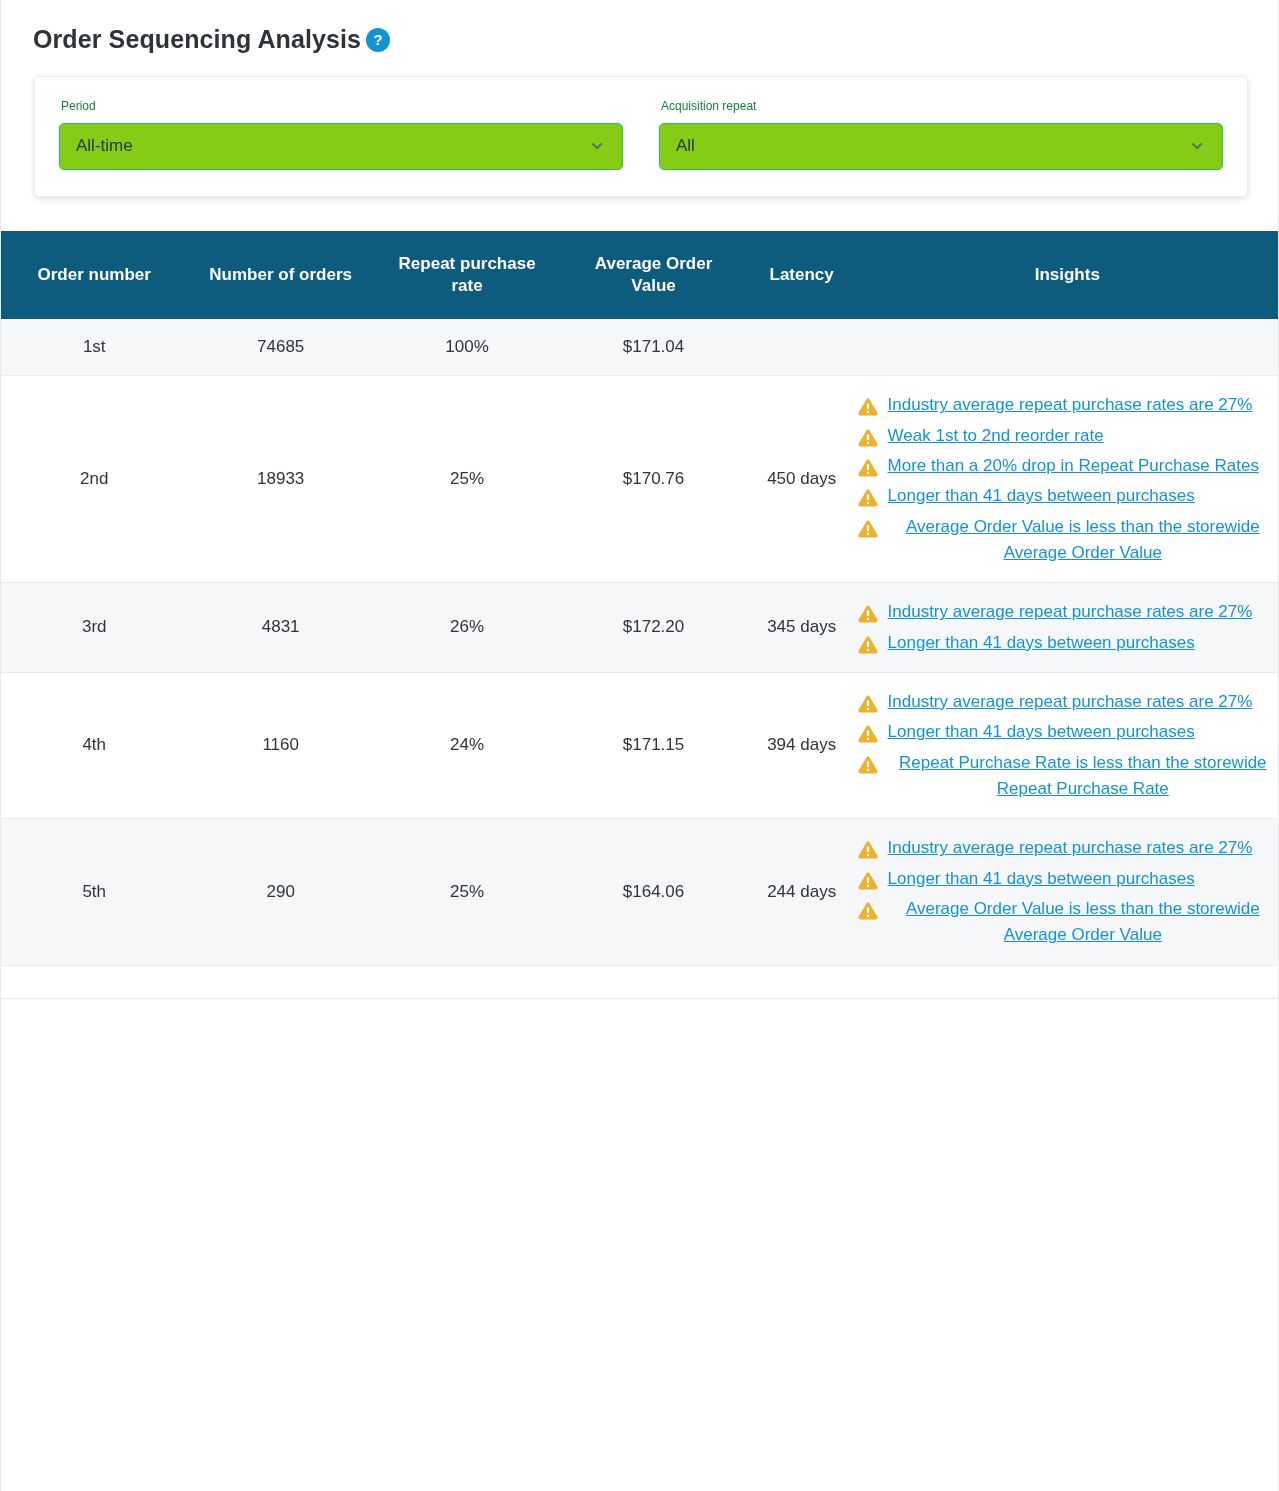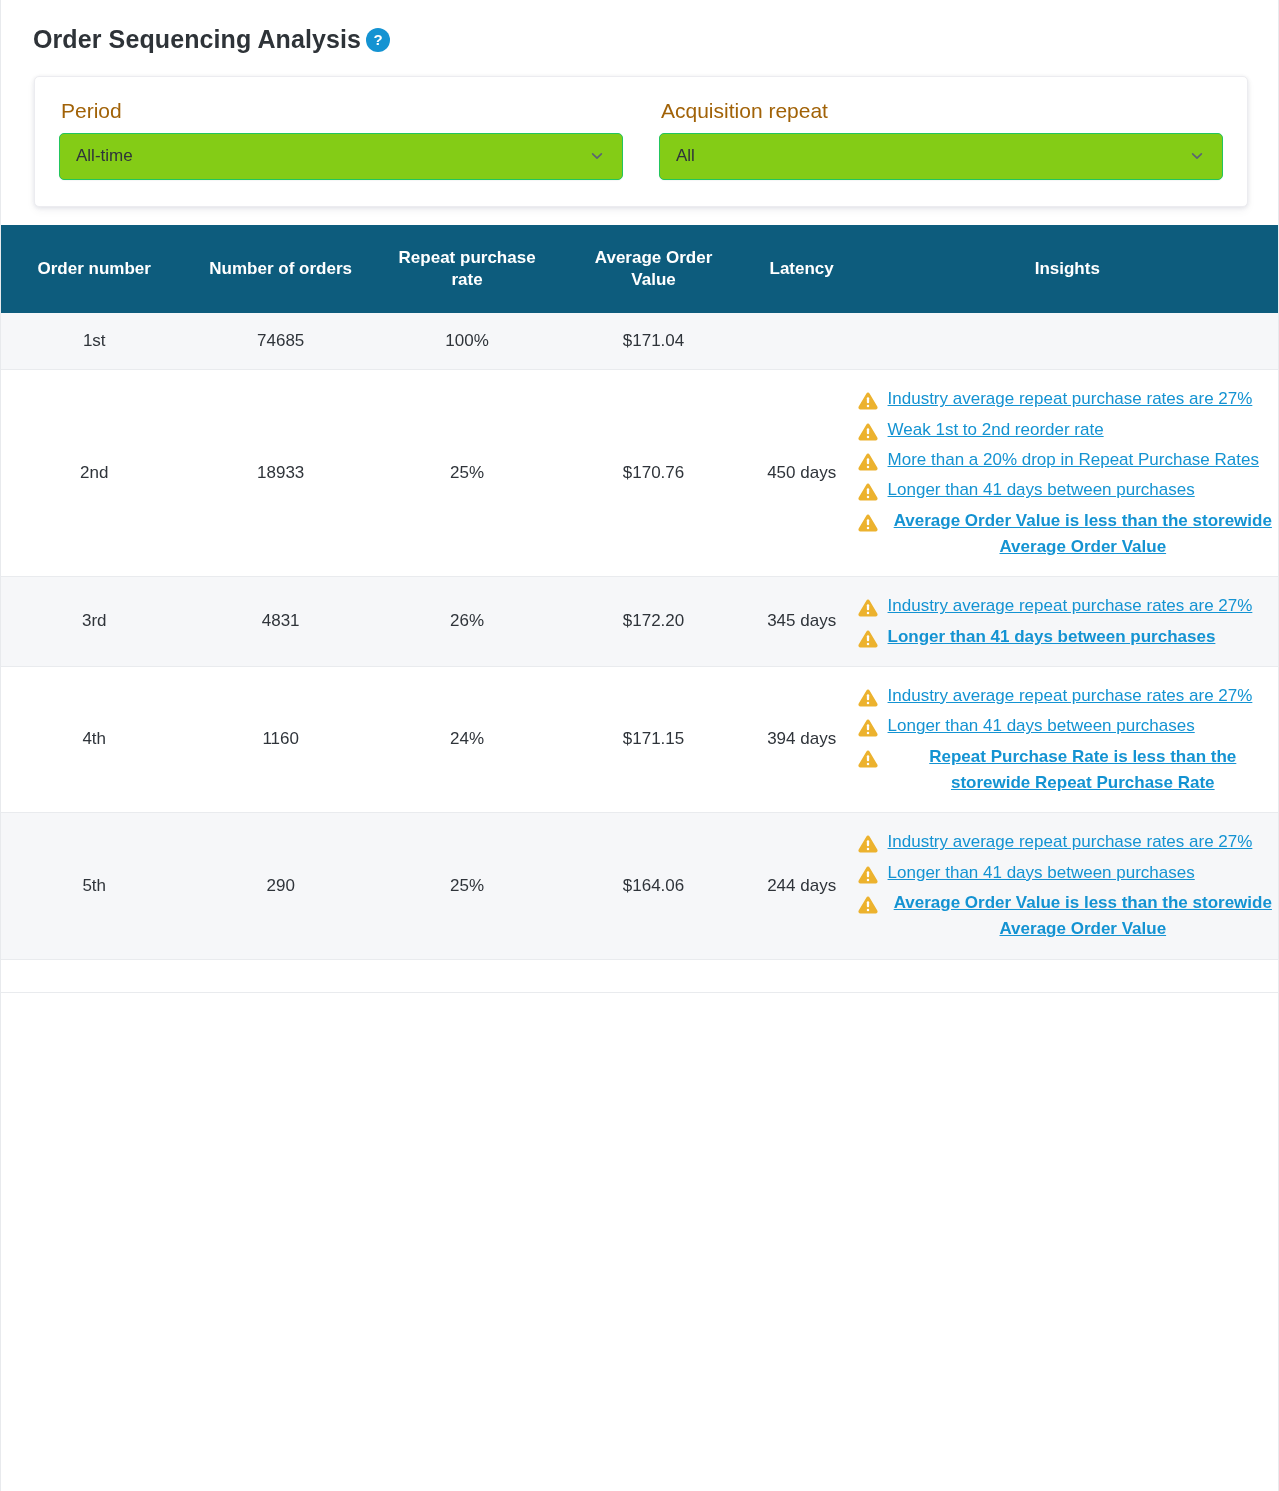--- a/index.html
+++ b/index.html
@@ -55,22 +55,22 @@
     background: #ffffff;
     border: 1px solid #ececf0;
     border-radius: 5px;
     box-shadow: 0 1px 4px rgba(20,30,60,.10), 0 4px 10px rgba(20,30,60,.045);
     padding: 22px 24px 26px 24px;
     display: flex;
     gap: 36px;
   }
   .filter-col { flex: 1 1 0; min-width: 0; }
   .filter-label {
-    font-size: 21px;
-    color: #a16207;
+    font-size: 12px;
+    color: #15803d;
     margin: 0 0 10px 2px;
     display: block;
   }
   .select-box {
     position: relative;
     border: 1px solid #22c55e;
     border-radius: 5px;
     background: #84cc16;
     height: 47px;
     display: flex;
@@ -100,21 +100,21 @@
     line-height: 1.55;
     margin: 9px 2px 0 2px;
   }
   .helper-text a {
     color: #1493d2;
     font-style: italic;
     text-decoration: underline;
   }
 
   
-  .table-wrap { margin-top: 18px; }
+  .table-wrap { margin-top: 34px; }
   table.seq {
     width: 100%;
     border-collapse: collapse;
     table-layout: fixed;
   }
   table.seq thead th {
     background: #0d5c7d;
     color: #ffffff;
     font-size: 17px;
     font-weight: 700;
@@ -149,21 +149,21 @@
     list-style: none;
     margin: 0;
     padding: 0;
   }
   .insight-item {
     display: flex;
     align-items: flex-start;
     gap: 9px;
     margin: 0 0 4px 0;
   }
-  .insight-item:last-child { margin-bottom: 0; font-weight: bold; }
+  .insight-item:last-child { margin-bottom: 0; }
   .warn-icon {
     flex: 0 0 auto;
     width: 22px; height: 22px;
     margin-top: 4px;
   }
   .warn-icon svg { display: block; }
   .insight-link {
     color: #1493d2;
     font-size: 17px;
     line-height: 1.55;

